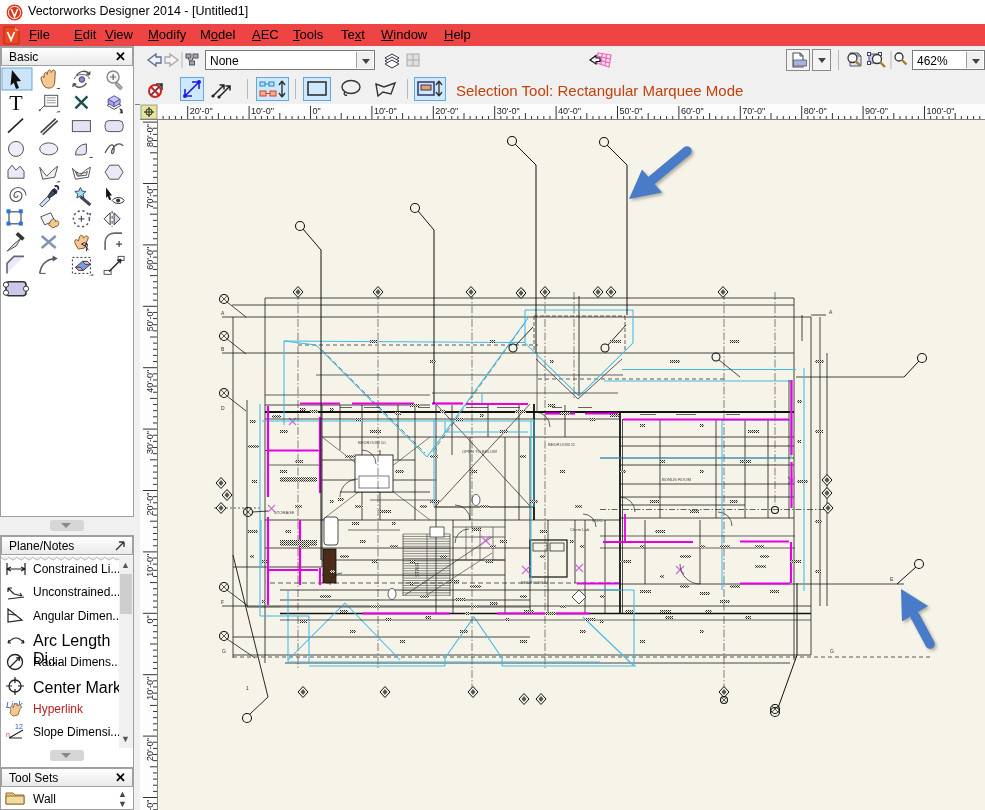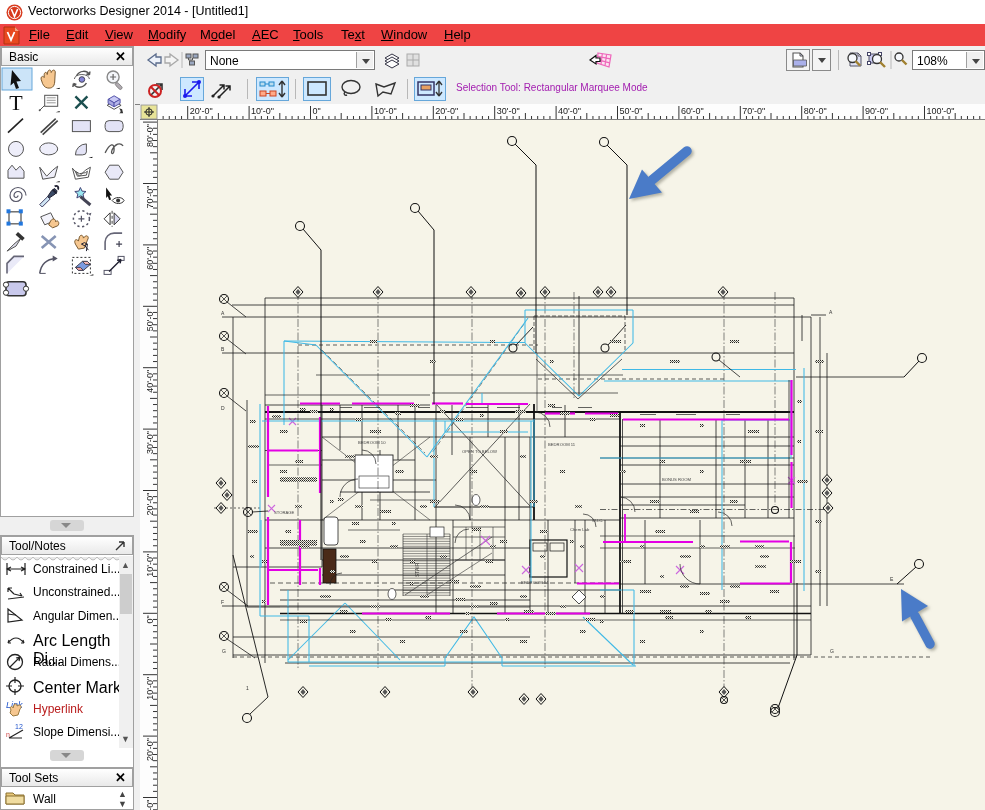--- a/index.html
+++ b/index.html
@@ -36,21 +36,21 @@
   <div class="ttext">Vectorworks Designer 2014 - [Untitled1]</div>
 </div>
 
 <div class="abs" id="menubar">
   <svg class="abs" style="left:3px;top:2px" width="17" height="19" viewBox="0 0 17 19">
     <path d="M1 1h11l4 4v13H1z" fill="#e8491f" stroke="#b03010" stroke-width="1"></path>
     <path d="M12 1l4 4h-4z" fill="#f8a080"></path>
     <path d="M4.5 6l3.5 8L11.5 6" fill="none" stroke="#fff" stroke-width="1.8"></path>
   </svg>
   <div class="mitem" style="left:29px"><u>F</u>ile</div>
-  <div class="mitem" style="left:66px"><u>E</u>dit</div>
+  <div class="mitem" style="left:74px"><u>E</u>dit</div>
   <div class="mitem" style="left:105px"><u>V</u>iew</div>
   <div class="mitem" style="left:148px"><u>M</u>odify</div>
   <div class="mitem" style="left:200px">M<u>o</u>del</div>
   <div class="mitem" style="left:252px"><u>A</u>EC</div>
   <div class="mitem" style="left:293px"><u>T</u>ools</div>
   <div class="mitem" style="left:341px">Te<u>x</u>t</div>
   <div class="mitem" style="left:381px"><u>W</u>indow</div>
   <div class="mitem" style="left:444px"><u>H</u>elp</div>
 </div>
 
@@ -115,21 +115,21 @@
       <circle cx="33" cy="10" r="4.5" fill="#f6f8fc" stroke="#333" stroke-width="1.3"></circle>
         <line x1="36" y1="13" x2="41" y2="18" stroke="#a08030" stroke-width="2.4"></line>
     </g>
     <line x1="47" y1="2" x2="47" y2="20" stroke="#b8b8b8"></line>
     <g>
       <circle cx="55" cy="8" r="4" fill="#f6f8fc" stroke="#333" stroke-width="1.3"></circle>
         <line x1="58" y1="11" x2="62.5" y2="15.5" stroke="#a08030" stroke-width="2.4"></line>
     </g>
   </svg>
   <div class="combo" style="left:912px;top:4px;width:73px">
-      <span class="ctext">108%</span>
+      <span class="ctext">462%</span>
       <span class="cbtn"></span>
     </div>
 </div>
 
 <div class="abs" id="toolbar2">
   <svg class="abs" style="left:147px;top:3px" width="24" height="24" viewBox="0 0 24 24">
     <path d="M4 18L15 7m0 6V7h-6" fill="none" stroke="#333" stroke-width="1.6"></path>
     <circle cx="8" cy="14" r="6" fill="none" stroke="#cc2222" stroke-width="2"></circle>
     <line x1="3.8" y1="9.8" x2="12.2" y2="18.2" stroke="#cc2222" stroke-width="2"></line>
   </svg>
@@ -175,21 +175,21 @@
     <path d="M4 7l8 3 11-4-4 11-8-2-5 4z" fill="none" stroke="#333" stroke-width="1.4"></path>
   </svg>
   <div class="sep" style="left:407px;top:5px;height:20px"></div>
   <div class="tbtn hl" style="left:414px;top:3px;width:32px">
     <svg width="30" height="22" viewBox="0 0 30 22">
       <rect x="3" y="4" width="16" height="13" fill="none" stroke="#336" stroke-width="1.5"></rect>
       <rect x="6" y="7" width="10" height="5" fill="#e8a060" stroke="#336"></rect>
       <path d="M24 3v15m0-15l-3 4m3-4l3 4m-3 11l-3-4m3 4l3-4" stroke="#333" fill="none" stroke-width="1.3"></path>
     </svg>
   </div>
-  <div class="abs" style="left:456px;top:8px;font-size:10px;color:#a21caf">Selection Tool: Rectangular Marquee Mode</div>
+  <div class="abs" style="left:456px;top:8px;font-size:15px;color:#c2410c">Selection Tool: Rectangular Marquee Mode</div>
 </div>
 
 <div class="abs" id="leftcol">
 
   <div class="abs" style="left:0;top:0;width:134px;height:471px;background:#fff;border:1px solid #a0a0a0"></div>
   <div class="pal-h" style="top:1px">
       <span class="pt">Basic</span>
       <span class="px">✕</span>
     </div>
   <div id="basicgrid">
@@ -361,21 +361,21 @@
           <circle cx="-10" cy="-4" r="2.6" fill="#fff" stroke="#333"></circle>
           <circle cx="-10" cy="4" r="2.6" fill="#fff" stroke="#333"></circle>
           <circle cx="10" cy="0" r="2.6" fill="#fff" stroke="#333"></circle>
         </g>
       </svg>
     </div>
   <div class="chev" style="top:474px"></div>
 
   <div class="abs" style="left:0;top:489px;width:134px;height:258px;background:#fff;border:1px solid #a0a0a0"></div>
   <div class="pal-h" style="top:490px">
-      <span class="pt">Tool/Notes</span>
+      <span class="pt">Plane/Notes</span>
     <svg class="px" style="top:3px" width="12" height="12" viewBox="0 0 12 12">
         <path d="M2 10L10 2m0 0v5m0-5H5" stroke="#333" stroke-width="1.4" fill="none"></path>
       </svg>
   </div>
   <svg class="abs" style="left:1px;top:510px" width="132" height="7" viewBox="0 0 132 7">
     <rect width="132" height="7" fill="#fff"></rect>
     <g fill="#f0f0f0" stroke="#b5b5b5" stroke-width="0.8"></g>
     <path d="M0 1 q4 6 8 0 q4 6 8 0 q4 6 8 0 q4 6 8 0 q4 6 8 0 q4 6 8 0 q4 6 8 0 q4 6 8 0 q4 6 8 0 q4 6 8 0 q4 6 8 0 q4 6 8 0 q4 6 8 0 q4 6 8 0 q4 6 8 0 q4 6 8 0 q4 6 4 0" fill="#e8e8e8" stroke="#b0b0b0" stroke-width="0.8"></path>
   </svg>
   <div id="dimslist">

